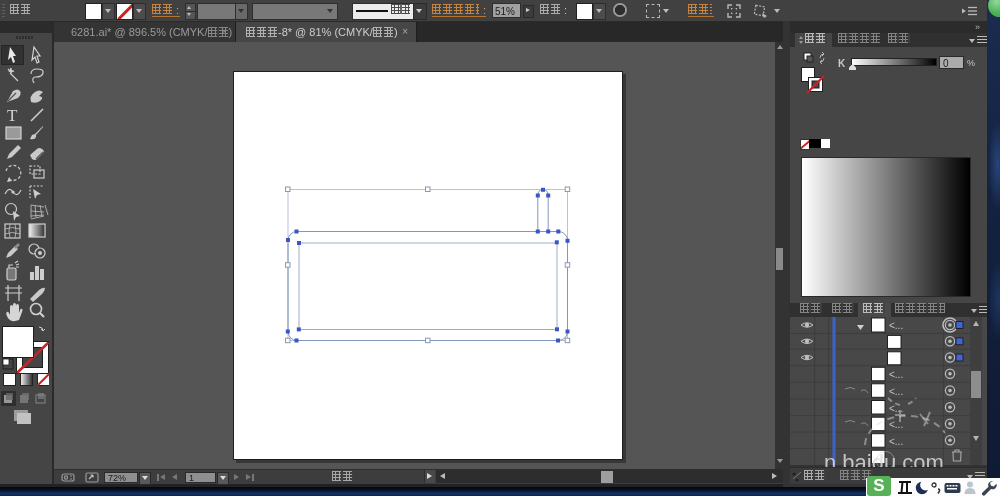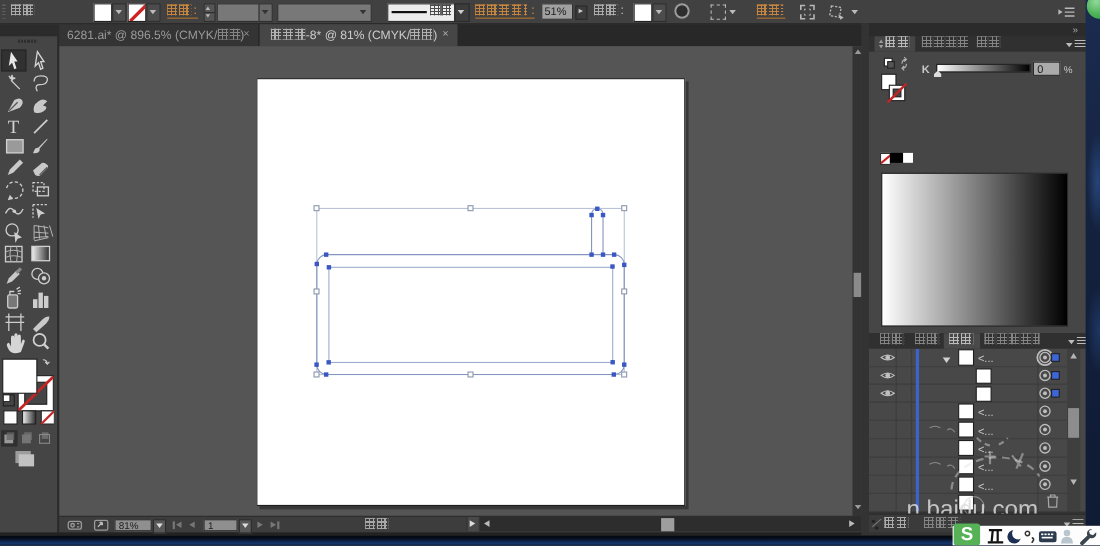--- a/index.html
+++ b/index.html
@@ -86,21 +86,21 @@
     <path d="M4 5 L0 2.5 L0 7.5 Z" fill="#b8b8b8"></path>
     <g stroke="#b8b8b8" stroke-width="1.3">
       <line x1="6" y1="1.5" x2="15" y2="1.5"></line>
       <line x1="6" y1="5" x2="15" y2="5"></line>
       <line x1="6" y1="8.5" x2="15" y2="8.5"></line>
     </g>
   </svg>
 
 <div class="abs" id="tabstrip" style="left:0;top:22px;width:987px;height:20px;background:#282828;"></div>
 <div class="abs" style="left:51px;top:22px;width:184px;height:20px;background:#343434;border-right:1px solid #1e1e1e;color:#9a9a9a;font-size:11px;line-height:20px;">
-  <span style="margin-left:10px;">6281.ai* @ 896.5% (CMYK/</span><span class="zh zh10" style="width:21px;color:#9a9a9a;"></span><span>)</span>
+  <span style="margin-left:20px;">6281.ai* @ 896.5% (CMYK/</span><span class="zh zh10" style="width:21px;color:#9a9a9a;"></span><span>)</span>
   <span style="position:absolute;right:8px;top:0;color:#8a8a8a;font-size:10px;">×</span>
 </div>
 <div class="abs" style="left:236px;top:22px;width:180px;height:20px;background:#464646;border-right:1px solid #1e1e1e;color:#cccccc;font-size:11px;line-height:20px;">
   <span class="zh zh10" style="width:32px;margin-left:10px;color:#ccc;"></span><span>-8* @ 81% (CMYK/</span><span class="zh zh10" style="width:21px;color:#ccc;"></span><span>)</span>
   <span style="position:absolute;right:8px;top:0;color:#aaa;font-size:10px;">×</span>
 </div>
 <div class="abs" style="left:2px;top:25px;width:6px;height:3px;background:repeating-linear-gradient(90deg,#888 0 2px,transparent 2px 4px);"></div>
 
 <div class="abs" id="toolbar" style="left:0;top:22px;width:52px;height:465px;background:#454545;border-right:2px solid #2a2a2a;"></div>
 <div class="abs" style="left:0;top:22px;width:52px;height:11px;background:#2b2b2b;"></div>
@@ -252,21 +252,21 @@
 <div class="abs" style="left:0;top:484px;width:987px;height:3px;background:#222;"></div>
 <svg class="abs" style="left:61px;top:472px;" width="38px" height="11" viewBox="0 0 38 11">
     <g stroke="#9a9a9a" fill="none" stroke-width="1.2">
       <rect x="1" y="2" width="12" height="7" rx="2"></rect>
       <circle cx="5" cy="5.5" r="1.6"></circle>
       <path d="M9 4 l2 0 m-2 3 l2 0"></path>
       <rect x="25" y="1" width="12" height="9" rx="1.5"></rect>
       <path d="M28 7 l4-4 m0 0 l-2.5 0 m2.5 0 l0 2.5" stroke="#c0c0c0"></path>
     </g>
   </svg>
-<div class="abs" style="left:104px;top:472px;width:34px;height:11px;background:#8f8f8f;border:1px solid #2a2a2a;color:#1d1d1d;font-size:9px;line-height:11px;padding-left:3px;box-sizing:border-box;">81%</div>
+<div class="abs" style="left:104px;top:472px;width:34px;height:11px;background:#8f8f8f;border:1px solid #2a2a2a;color:#1d1d1d;font-size:9px;line-height:11px;padding-left:3px;box-sizing:border-box;">72%</div>
 <div class="abs" style="left:139px;top:472px;width:10px;height:11px;background:#585858;border:1px solid #2a2a2a;"></div>
 <div class="abs" style="left:141.5px;top:476px;width:0;height:0;border-left:3px solid transparent;border-right:3px solid transparent;border-top:4px solid #ddd;"></div>
 <div class="abs" style="left:157px;top:474px;width:1.5px;height:7px;background:#777;"></div>
 <div class="abs" style="left:160px;top:474px;width:0;height:0;border-top:3.5px solid transparent;border-bottom:3.5px solid transparent;border-right:5px solid #777;"></div>
 <div class="abs" style="left:172px;top:474px;width:0;height:0;border-top:3.5px solid transparent;border-bottom:3.5px solid transparent;border-right:5px solid #777;"></div>
 <div class="abs" style="left:185px;top:472px;width:31px;height:11px;background:#8f8f8f;border:1px solid #2a2a2a;color:#1d1d1d;font-size:9px;line-height:11px;padding-left:3px;box-sizing:border-box;">1</div>
 <div class="abs" style="left:217px;top:472px;width:10px;height:11px;background:#585858;border:1px solid #2a2a2a;"></div>
 <div class="abs" style="left:219.5px;top:476px;width:0;height:0;border-left:3px solid transparent;border-right:3px solid transparent;border-top:4px solid #ddd;"></div>
 <div class="abs" style="left:234px;top:474px;width:0;height:0;border-top:3.5px solid transparent;border-bottom:3.5px solid transparent;border-left:5px solid #777;"></div>
 <div class="abs" style="left:246px;top:474px;width:0;height:0;border-top:3.5px solid transparent;border-bottom:3.5px solid transparent;border-left:5px solid #777;"></div>

